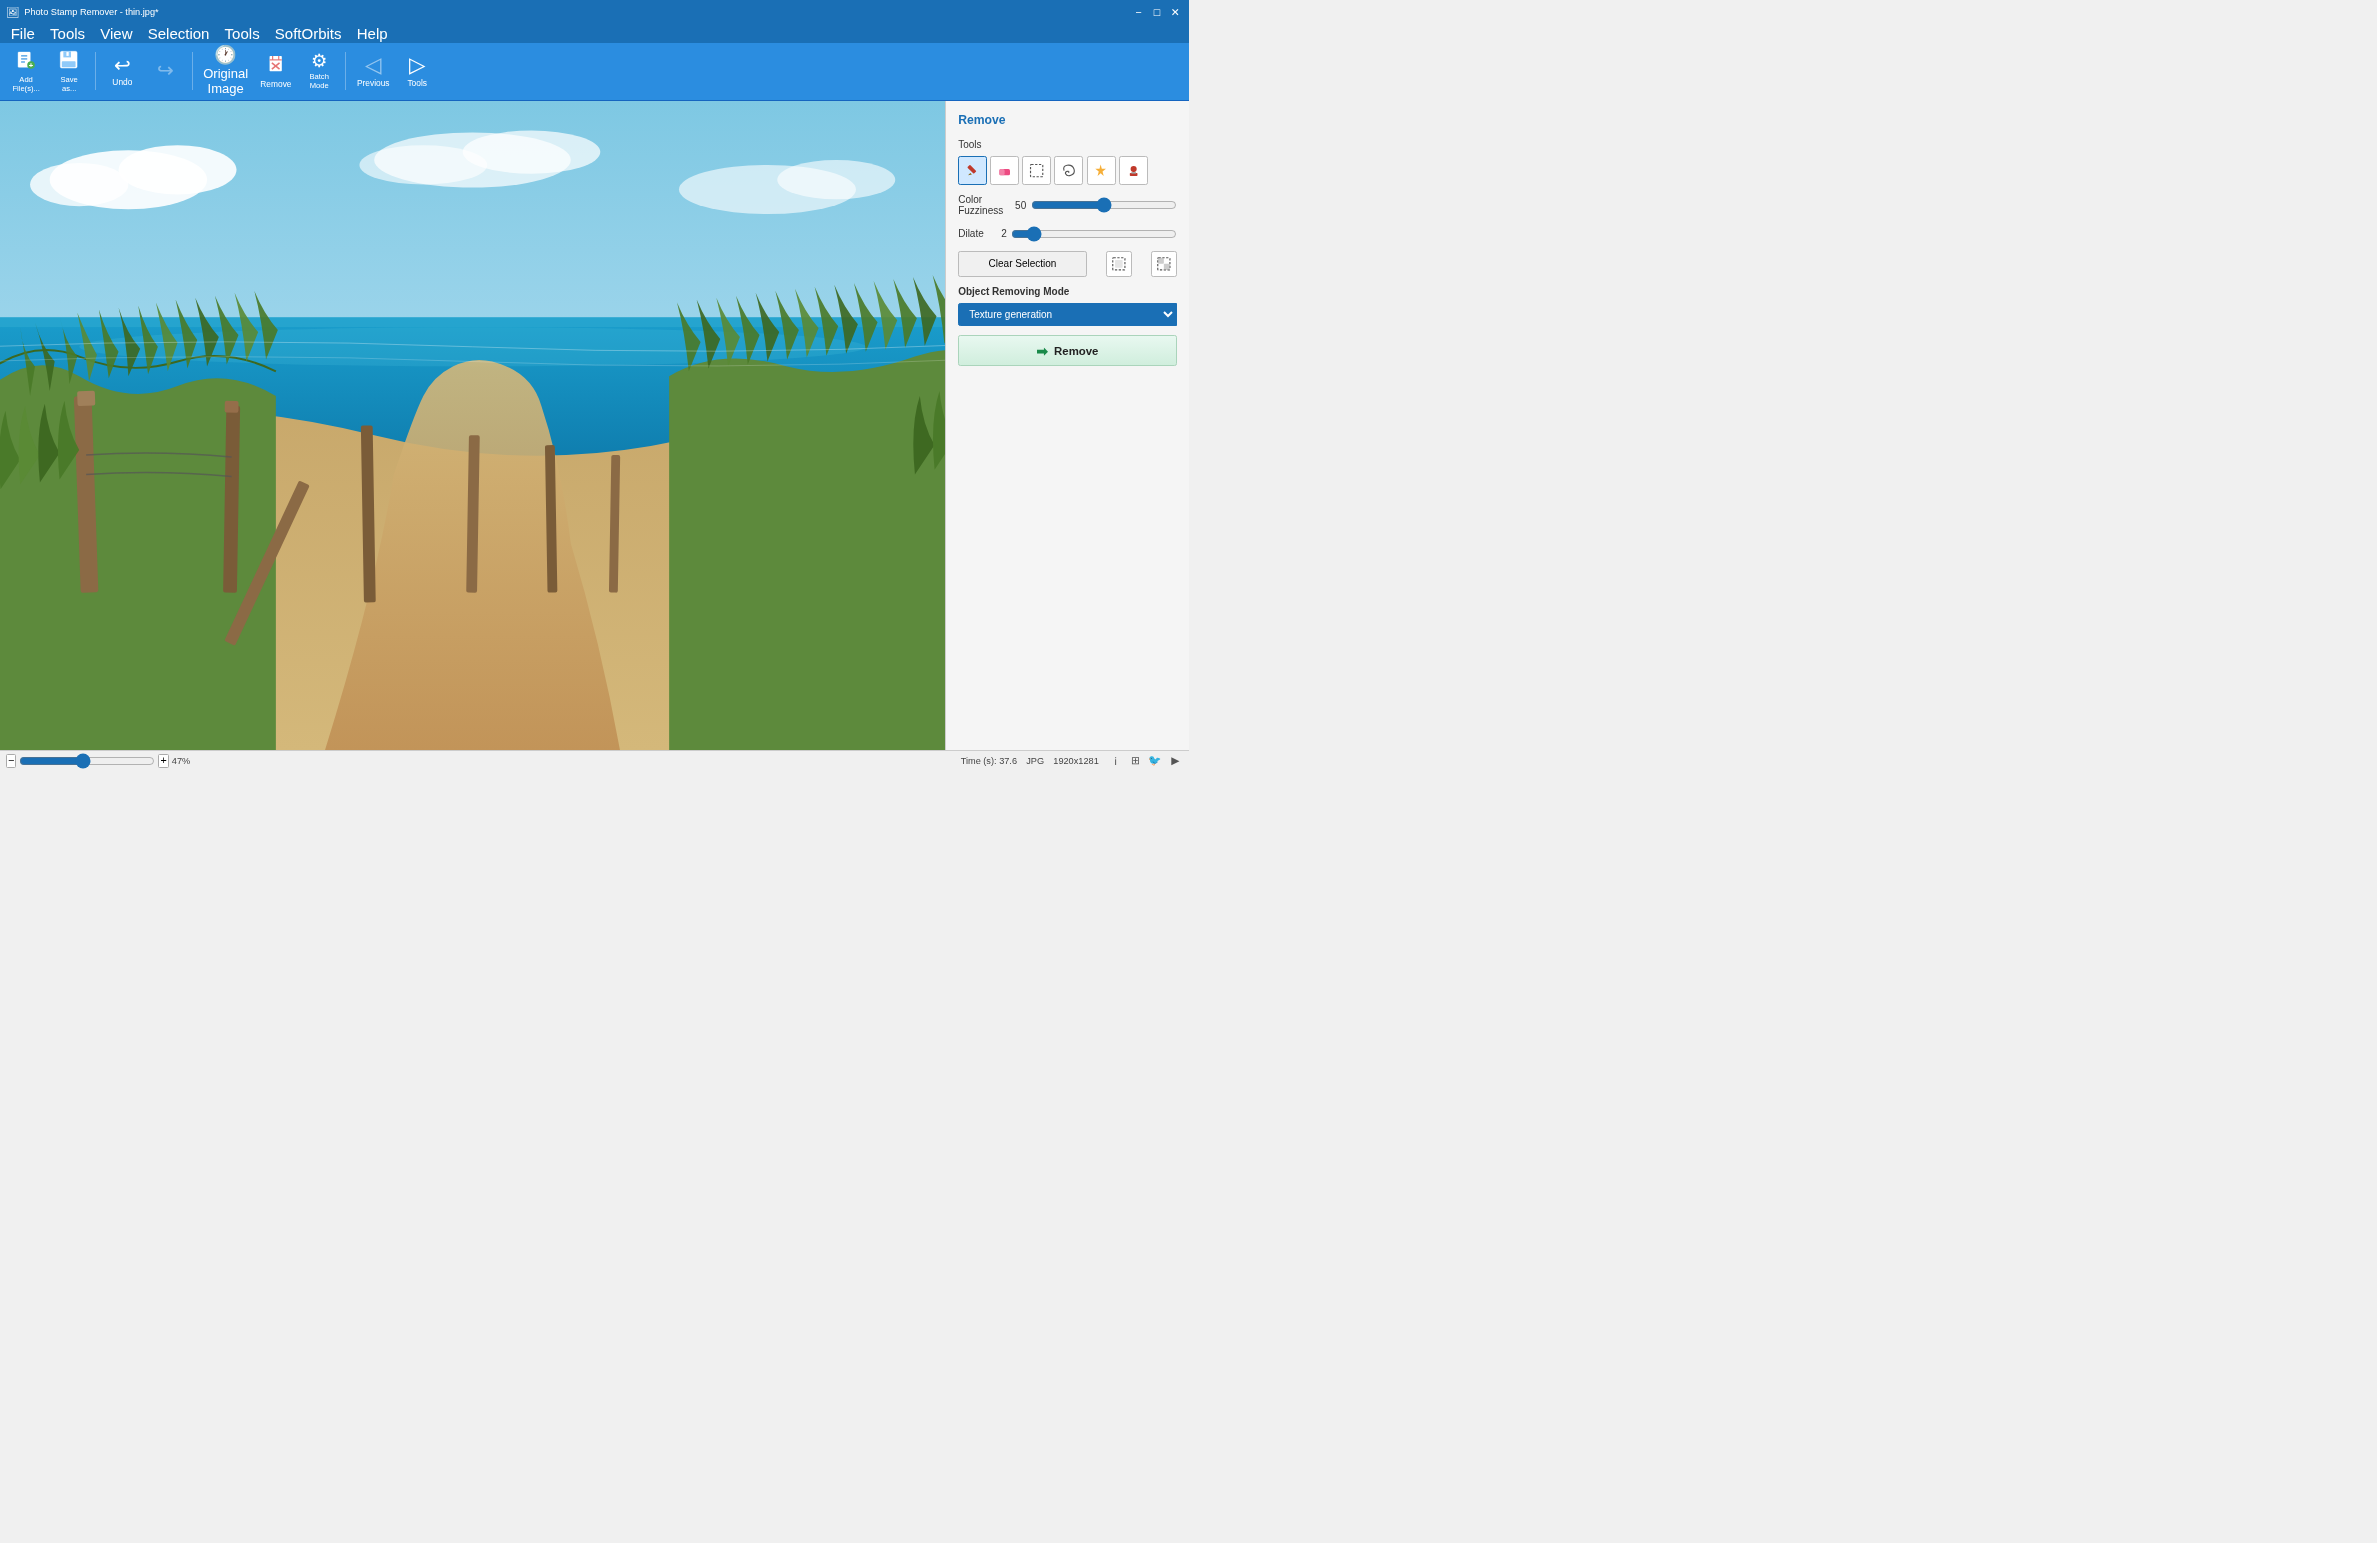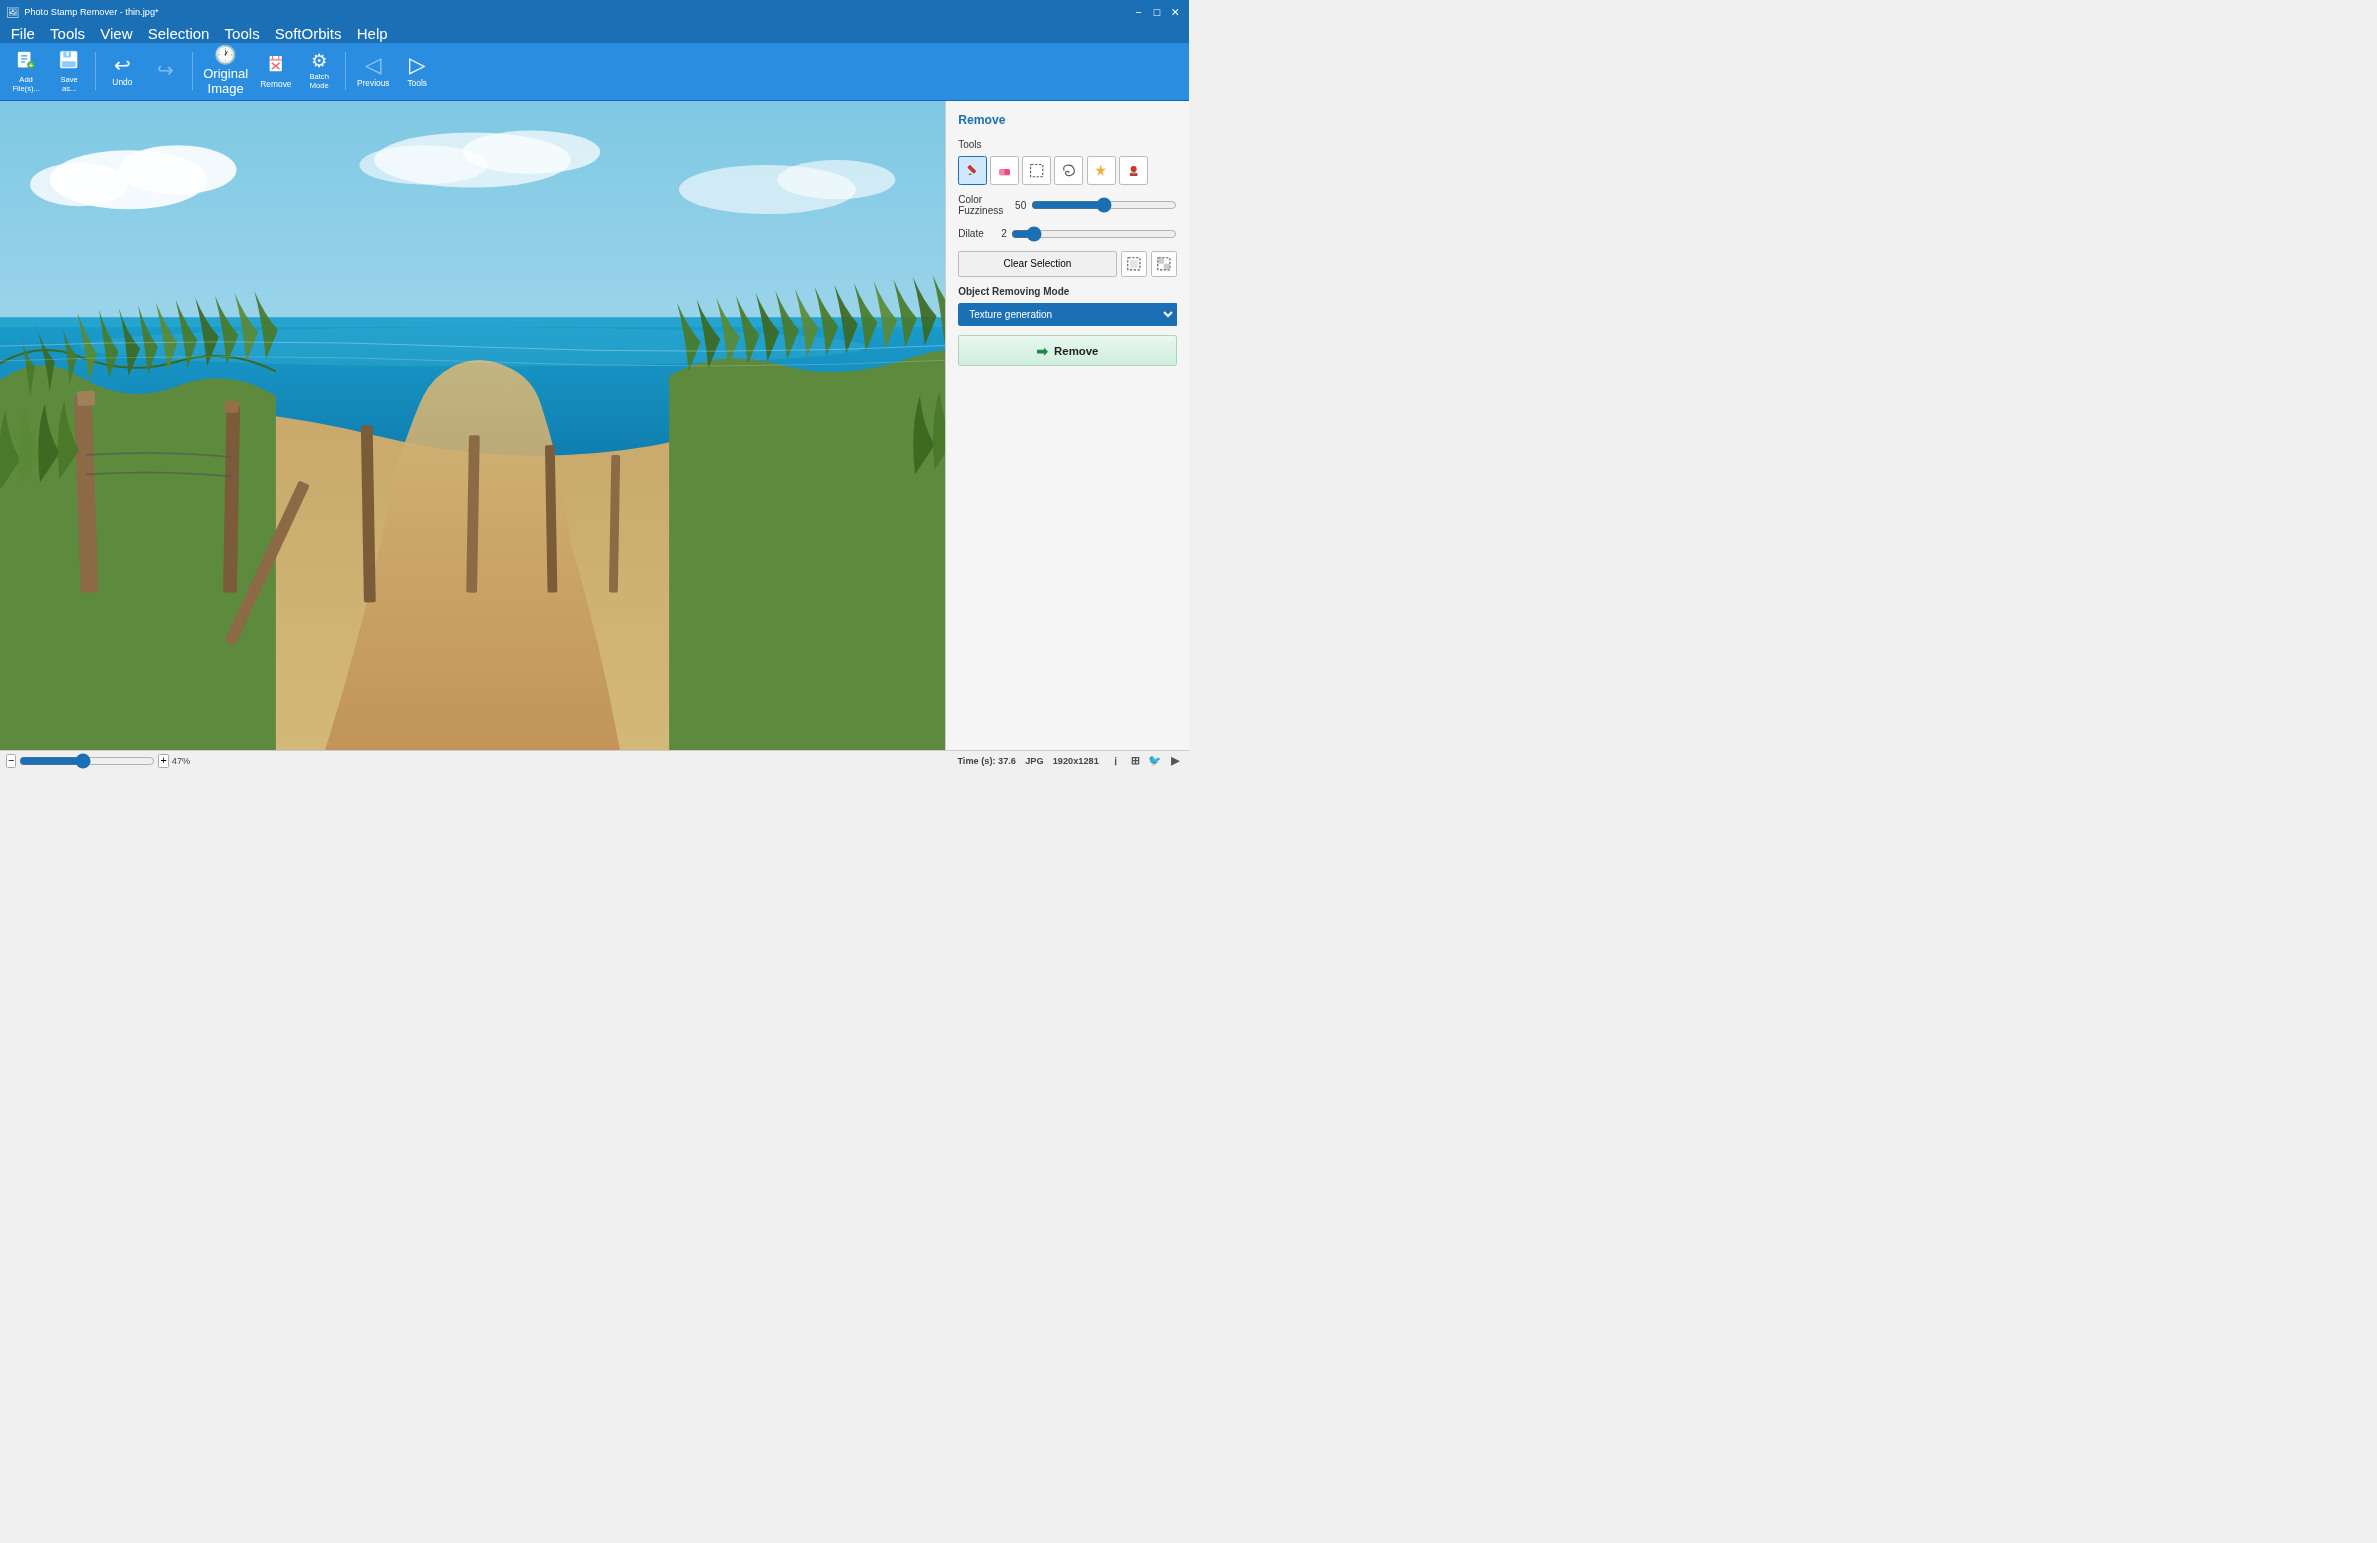--- a/index.html
+++ b/index.html
@@ -146,21 +146,21 @@
       text-align: right;
     }
     input[type=range] {
       width: 100%;
       accent-color: #1a6fb5;
     }
 
     
     .selection-row {
       display: flex;
-      gap: 4px;
+      gap: 19px;
       align-items: flex-start;
     }
     .clear-btn {
       flex: 1;
       height: 26px;
       background: #f0f0f0;
       border: 0.8px solid #bbb;
       border-radius: 2.3px;
       cursor: pointer;
       font-size: 10px;
@@ -226,21 +226,20 @@
       padding: 0 6.1px;
       gap: 12.2px;
       font-size: 9.2px;
       color: #444;
     }
     .status-bar-right {
       margin-left: auto;
       display: flex;
       align-items: center;
       gap: 9.2px;
-      font-weight: bold;
     }
     .zoom-controls {
       display: flex;
       align-items: center;
       gap: 3.1px;
     }
     .zoom-btn {
       width: 13.7px; height: 13.7px;
       border: 0.8px solid #aaa;
       background: #fff;

